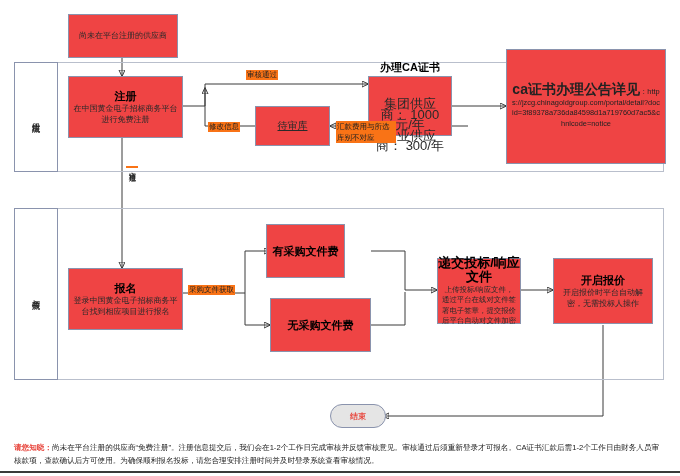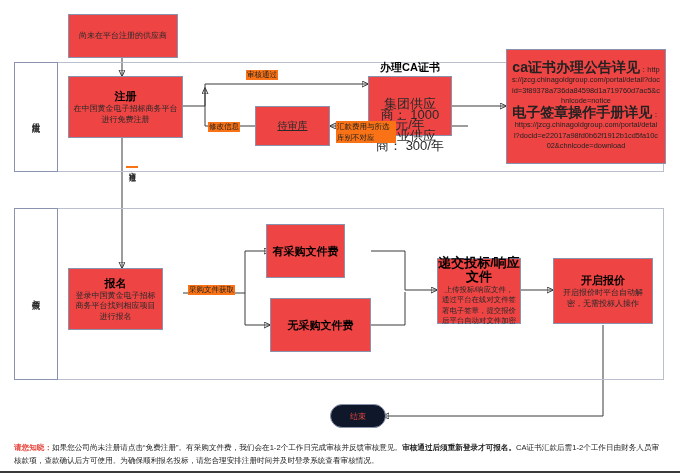--- a/index.html
+++ b/index.html
@@ -89,25 +89,26 @@
     writing-mode: vertical-rl;
     text-orientation: upright;
     letter-spacing: 0.5px;
     white-space: nowrap;
   }
   .terminator {
     position: absolute;
     box-sizing: border-box;
     border: 1px solid #8a93ad;
     border-radius: 16px;
-    background: #0f172a;
+    background: #e5e5e5;
     display: flex;
     align-items: center;
     justify-content: center;
     z-index: 5;
+    font-weight: bold;
   }
   .terminator span {
     font-size: 8px;
     color: #e8483f;
   }
   .link-box .desc {
     font-size: 7.4px;
     line-height: 10.5px;
     padding: 0 5px;
     color: #222;
@@ -119,21 +120,21 @@
     width: 680px;
     box-sizing: border-box;
     font-size: 7.6px;
     line-height: 13px;
     color: #222;
     padding: 3px 14px 4px 14px;
     border-bottom: 2px solid #3a3a3a;
     z-index: 8;
   }
   .footer .warn { color: #e8483f; font-weight: bold; }
-  .footer .em { font-weight: bold; }
+  .footer .em { font-weight: normal; }
   svg line, svg path, svg polyline { stroke: #3a3a3a; stroke-width: 1; fill: none; }
 </style>
 </head>
 <body>
 
 <svg id="canvas" xmlns="http://www.w3.org/2000/svg">
   <defs>
     <marker id="ah" markerWidth="7" markerHeight="7" refX="6" refY="3" orient="auto" markerUnits="userSpaceOnUse">
       <path d="M0,0 L6.5,3 L0,6 z" fill="#3a3a3a" stroke="none"></path>
     </marker>
@@ -189,26 +190,23 @@
 <div class="node" style="left:368px; top:76px; width:84px; height:60px;gap:24px;">
   <div class="title">办理CA证书</div>
   <div class="desc" style="white-space:pre-line; font-size:13px;">集团供应商： 1000元/年
 企业供应商：    300/年</div>
 </div>
 
 <div class="node link-box" style="left:506px; top:49px; width:160px; height:115px; justify-content:center;">
   <div class="desc">
     <b>ca证书办理公告详见</b><span>：</span><span style="word-break:break-all;">https://jzcg.chinagoldgroup.com/portal/detail?docid=3f89378a736da84598d1a719760d7ac5&amp;chnlcode=notice</span>
   </div>
-  <div class="desc">
-    <b>电子签章操作手册详见</b><span>：</span><span style="word-break:break-all;">https://jzcg.chinagoldgroup.com/portal/detail?docid=e22017a98fd0b62f1912b1cd5fa10c02&amp;chnlcode=download</span>
-  </div>
-</div>
-
-<div class="node" style="left:68px; top:268px; width:95px; height:62px;">
+</div>
+
+<div class="node" style="left:68px; top:268px; width:115px; height:62px;">
   <div class="title">报名</div>
   <div class="desc">登录中国黄金电子招标商务平台找到相应项目进行报名</div>
 </div>
 
 <div class="node" style="left:266px; top:224px; width:79px; height:54px;">
   <div class="title">有采购文件费</div>
 </div>
 
 <div class="node" style="left:270px; top:298px; width:101px; height:54px;">
   <div class="title">无采购文件费</div>
@@ -228,14 +226,14 @@
   <span>结束</span>
 </div>
 
 <div class="edge-label" style="left:246px; top:70px;">审核通过</div>
 <div class="edge-label" style="left:208px; top:122px;">修改信息</div>
 <div class="edge-label multiline" style="left:336px; top:121px; width:58px; text-align:left; line-height:11px;">汇款费用与所选库别不对应</div>
 <div class="edge-label vert" style="left:126px; top:166px;">审核通过</div>
 <div class="edge-label" style="left:188px; top:285px;">采购文件获取</div>
 
 <div class="footer" style="top:438px;">
-  <span class="warn">请您知晓：</span><span>如果您公司尚未注册请点击“免费注册”。有采购文件费，我们会在1-2个工作日完成审核并反馈审核意见。</span><span class="em">审核通过后须重新登录才可报名。</span><span>CA证书汇款后需1-2个工作日由财务人员审核款项，查款确认后方可使用。为确保顺利报名投标，请您合理安排注册时间并及时登录系统查看审核情况。</span>
+  <span class="warn">请您知晓：</span><span>尚未在平台注册的供应商“免费注册”。注册信息提交后，我们会在1-2个工作日完成审核并反馈审核意见。</span><span class="em">审核通过后须重新登录才可报名。</span><span>CA证书汇款后需1-2个工作日由财务人员审核款项，查款确认后方可使用。为确保顺利报名投标，请您合理安排注册时间并及时登录系统查看审核情况。</span>
 </div>
 
 </body></html>

